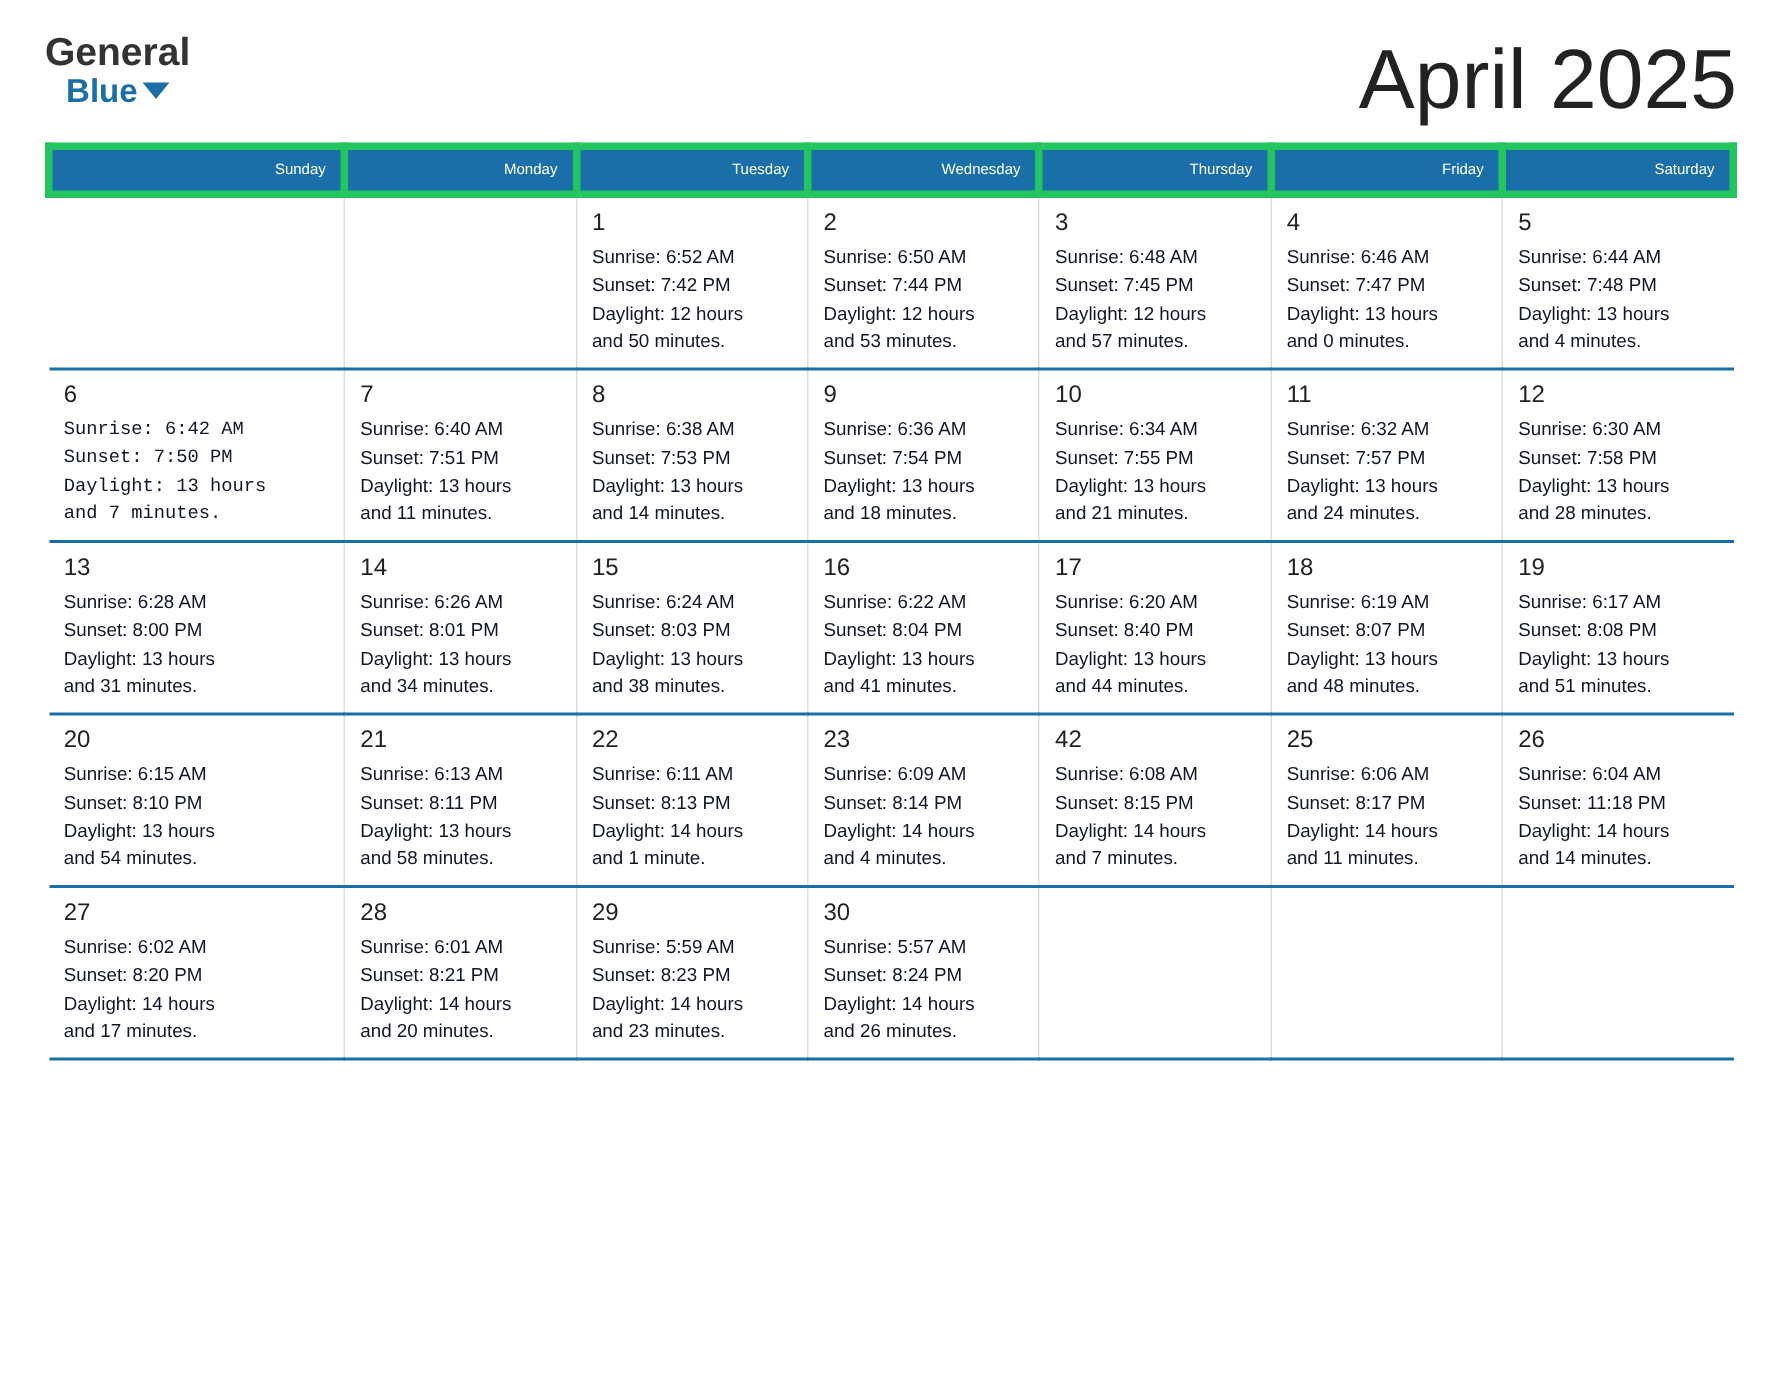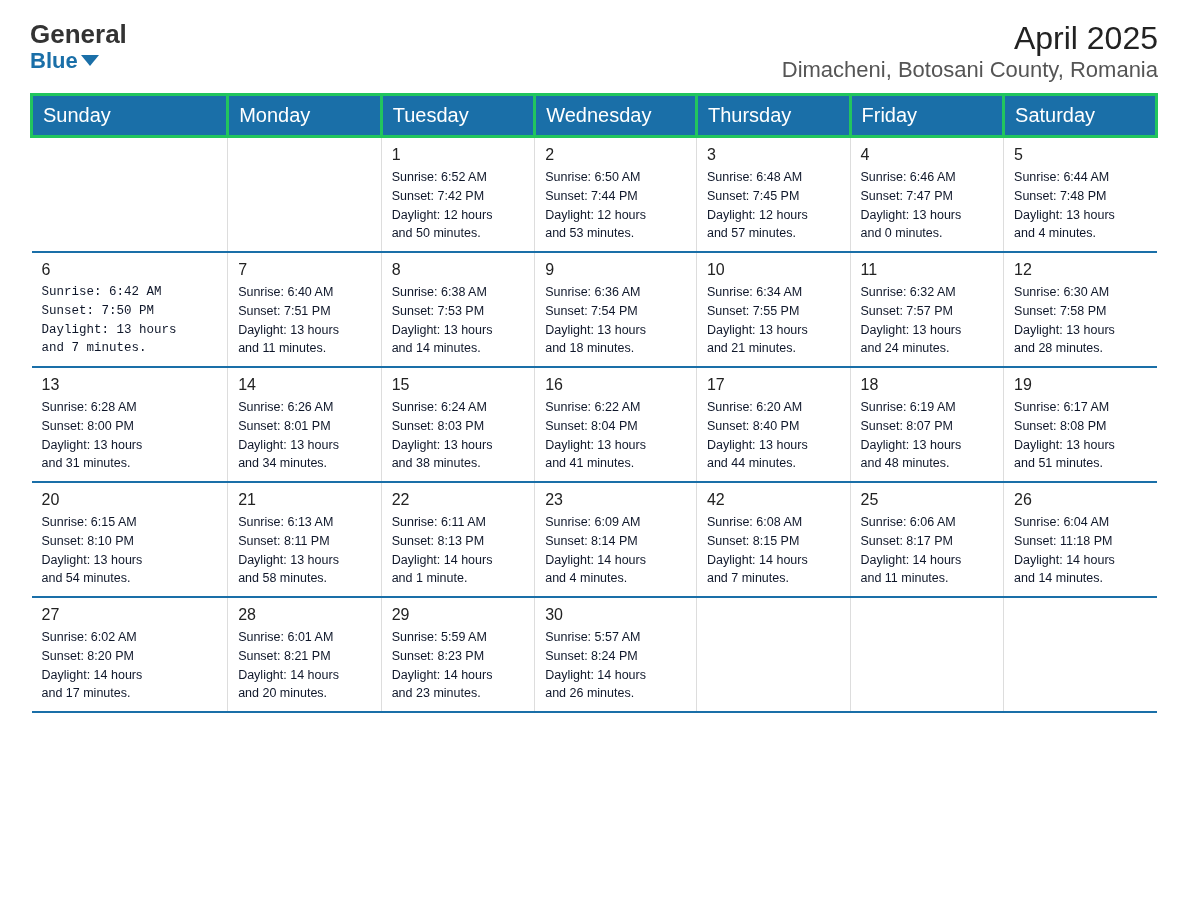--- a/index.html
+++ b/index.html
@@ -13,44 +13,44 @@
     .header {
       display: flex;
       justify-content: space-between;
       align-items: flex-start;
       margin-bottom: 10px;
     }
     .title-block {
       text-align: right;
     }
     .title-block h1 {
-      font-size: 32px;
+      font-size: 56px;
       font-weight: normal;
       color: #222;
     }
     .title-block h2 {
       font-size: 22px;
       font-weight: normal;
       color: #555;
     }
     table {
       width: 100%;
       border-collapse: collapse;
       margin-top: 10px;
     }
     thead tr {
       background-color: #1a6fa8;
     }
     thead th {
       color: #fff;
-      font-size: 20px;
+      font-size: 10px;
       font-weight: normal;
       padding: 8px 10px;
-      text-align: left;
-      border: 3px solid #22c55e;
+      text-align: right;
+      border: 5px solid #22c55e;
     }
     tbody tr {
       border-bottom: 2px solid #1a6fa8;
     }
     tbody td {
       vertical-align: top;
       padding: 8px 10px;
       font-size: 13px;
       color: #333;
       border-right: 1px solid #ddd;
@@ -66,20 +66,21 @@
     }
     .day-info {
       font-size: 12.5px;
       color: #0f172a;
       line-height: 1.5;
     }
     .logo-container {
       display: flex;
       align-items: center;
       gap: 0;
+      text-align: center;
     }
     .logo-full {
       display: flex;
       flex-direction: column;
     }
     .logo-line1 {
       font-size: 26px;
       font-weight: bold;
       color: #333;
       line-height: 1.1;
@@ -109,21 +110,20 @@
   <div class="logo-container">
     <div class="logo-full">
       <span class="logo-line1">General</span>
       <span class="logo-line2">
         <span>Blue</span><span class="logo-triangle"></span>
       </span>
     </div>
   </div>
   <div class="title-block">
     <h1>April 2025</h1>
-    <h2>Dimacheni, Botosani County, Romania</h2>
   </div>
 </div>
 
 <table>
   <thead>
     <tr>
     <th>Sunday</th>
         <th>Monday</th>
         <th>Tuesday</th>
         <th>Wednesday</th>

